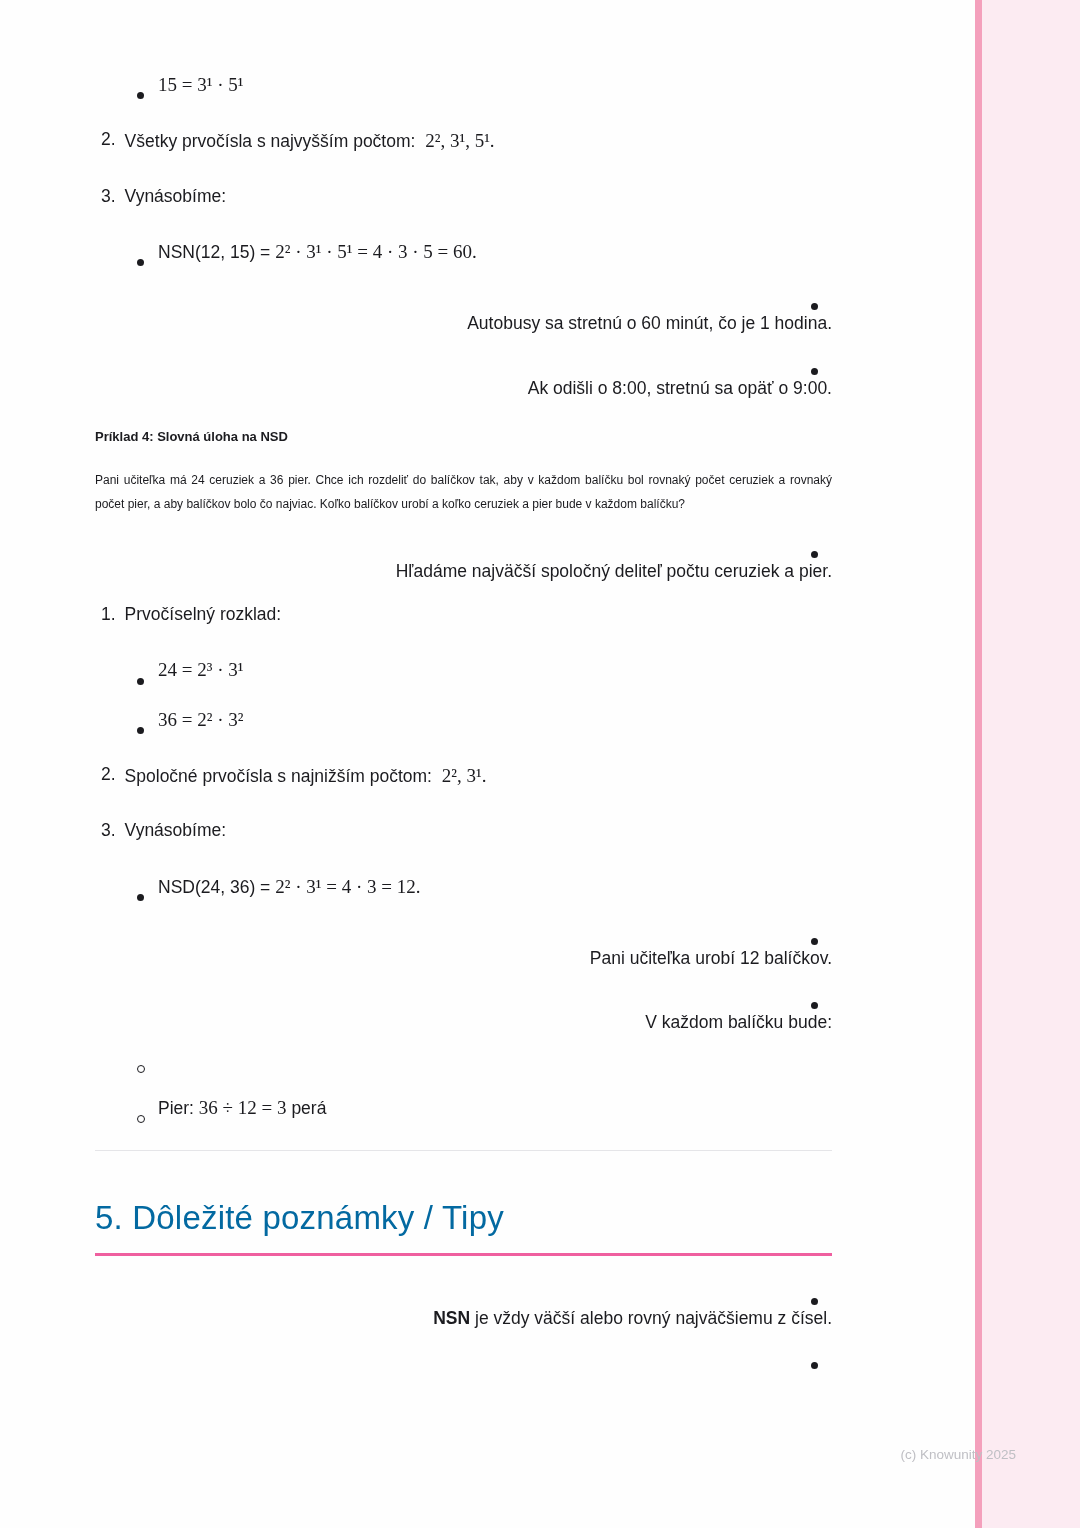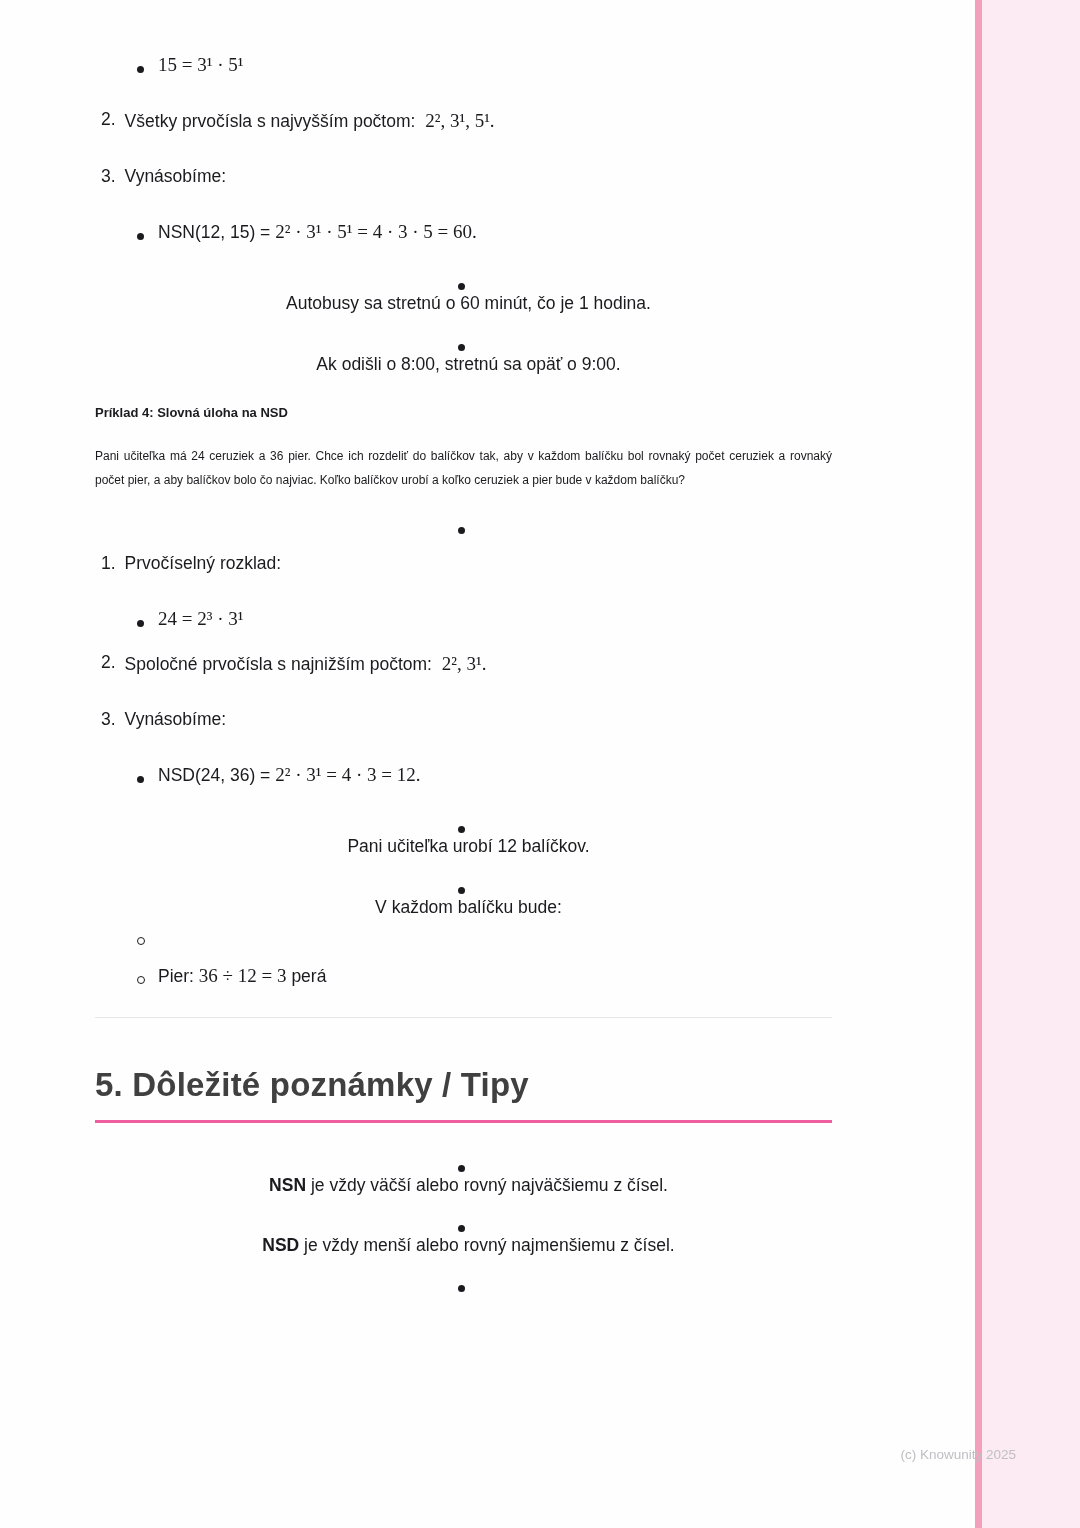--- a/index.html
+++ b/index.html
@@ -16,23 +16,24 @@
     background: #fcebf2; z-index: 1;
   }
   .stripe-line {
     position: absolute; top: 0; right: 98px; width: 7px; height: 100%;
     background: #f4a0bc; z-index: 1;
   }
   .content {
     position: absolute; left: 95px; top: 50px; width: 737px; z-index: 2;
   }
   .bullet {
-    display: flex; align-items: center;
+    display: flex; align-items: flex-end;
     font-size: 17.5px; line-height: 1.55;
     margin-bottom: 27px;
+    margin-top: 20px;
   }
   .bullet.tight { margin-bottom: 16px; }
   .bullet.vtight { margin-bottom: 7px; }
   .disc {
     flex: 0 0 7px; width: 7px; height: 7px; border-radius: 50%;
     background: #1b1b1f; margin: 10px 14px 0 0;
   }
   .ring {
     flex: 0 0 8px; width: 8px; height: 8px; border-radius: 50%;
     border: 1.6px solid #1b1b1f; background: transparent; margin: 9px 13px 0 0;
@@ -55,21 +56,21 @@
     font-size: 13px; font-weight: 700; margin-bottom: 24px;
   }
   .problem-para {
     font-size: 12px; line-height: 2.05; text-align: justify;
     margin-bottom: 24px;
   }
   .divider {
     height: 1px; background: #e5e5e8; margin: 20px 0 48px 0;
   }
   .tips-heading {
-    font-size: 33px; font-weight: 700; color: #404040;
+    font-size: 33px; font-weight: 400; color: #0369a1;
     letter-spacing: 0.2px; margin-bottom: 16px;
   }
   .tips-underline {
     height: 3px; background: #ef5f9f; margin-bottom: 32px;
   }
   .footer-credit {
     position: absolute; right: 64px; bottom: 66px;
     font-size: 13.5px; color: #bfbfc4; z-index: 3;
   }
 </style>
@@ -119,32 +120,37 @@
     </div>
   </section>
 
   <section>
     <h3 class="para-heading">Príklad 4: Slovná úloha na NSD</h3>
 
     <p class="problem-para">Pani učiteľka má 24 ceruziek a 36 pier. Chce ich rozdeliť do balíčkov tak, aby v každom balíčku bol rovnaký počet ceruziek a rovnaký počet pier, a aby balíčkov bolo čo najviac. Koľko balíčkov urobí a koľko ceruziek a pier bude v každom balíčku?</p>
 
     <div class="bullet l1 tight">
       <span class="disc"></span>
+      <span>Hľadáme najväčší spoločný deliteľ počtu ceruziek a pier.</span>
     </div>
 
     <div class="step">
       <span class="step-num">1.</span>
       <p class="step-text">
         <strong>Prvočíselný rozklad:</strong>
       </p>
     </div>
 
     <div class="bullet l2 tight">
       <span class="disc"></span>
       <span class="math">24 = 2³ · 3¹</span>
+    </div>
+    <div class="bullet l2">
+      <span class="disc"></span>
+      <span class="math">36 = 2² · 3²</span>
     </div>
 
     <div class="step">
       <span class="step-num">2.</span>
       <p class="step-text">
         <strong>Spoločné prvočísla s najnižším počtom:</strong>
         <span class="math">2², 3¹.</span>
       </p>
     </div>
 
@@ -187,26 +193,20 @@
   <section>
     <h2 class="tips-heading">5. Dôležité poznámky / Tipy</h2>
     <div class="tips-underline"></div>
 
     <div class="bullet l1 tight">
       <span class="disc"></span>
       <span>
         <strong>NSN</strong><span> je vždy väčší alebo rovný najväčšiemu z čísel.</span>
       </span>
     </div>
-    <div class="bullet l1 tight">
-      <span class="disc"></span>
-      <span>
-        <strong>NSD</strong><span> je vždy menší alebo rovný najmenšiemu z čísel.</span>
-      </span>
-    </div>
     <div class="bullet l1">
       <span class="disc"></span>
     </div>
   </section>
 
 </main>
 
 <div class="footer-credit">(c) Knowunity 2025</div>
 
 </body></html>

